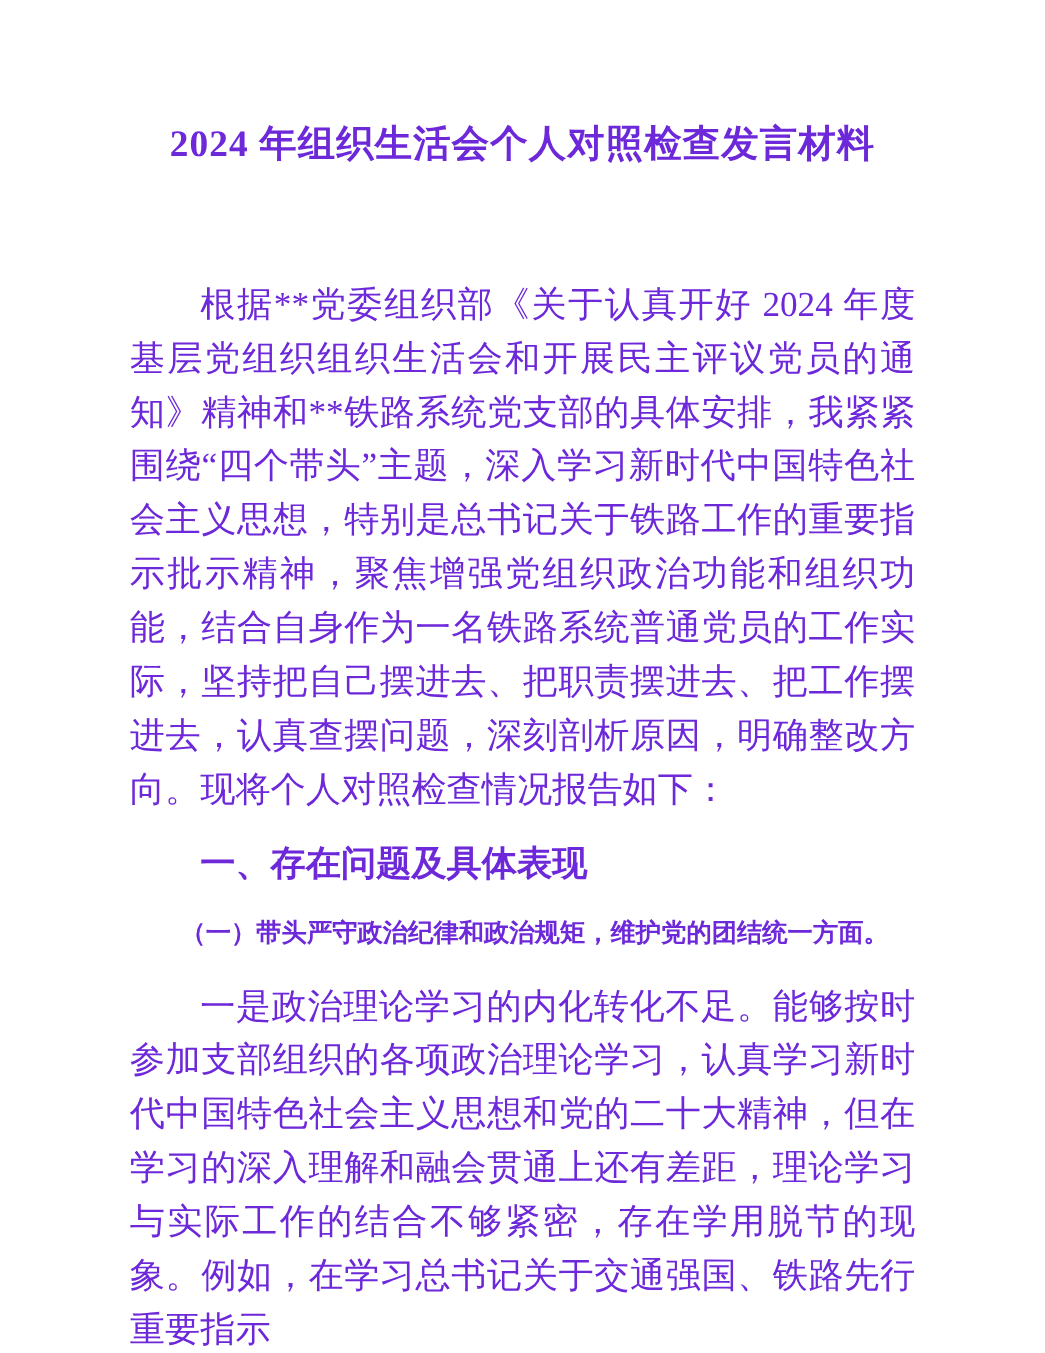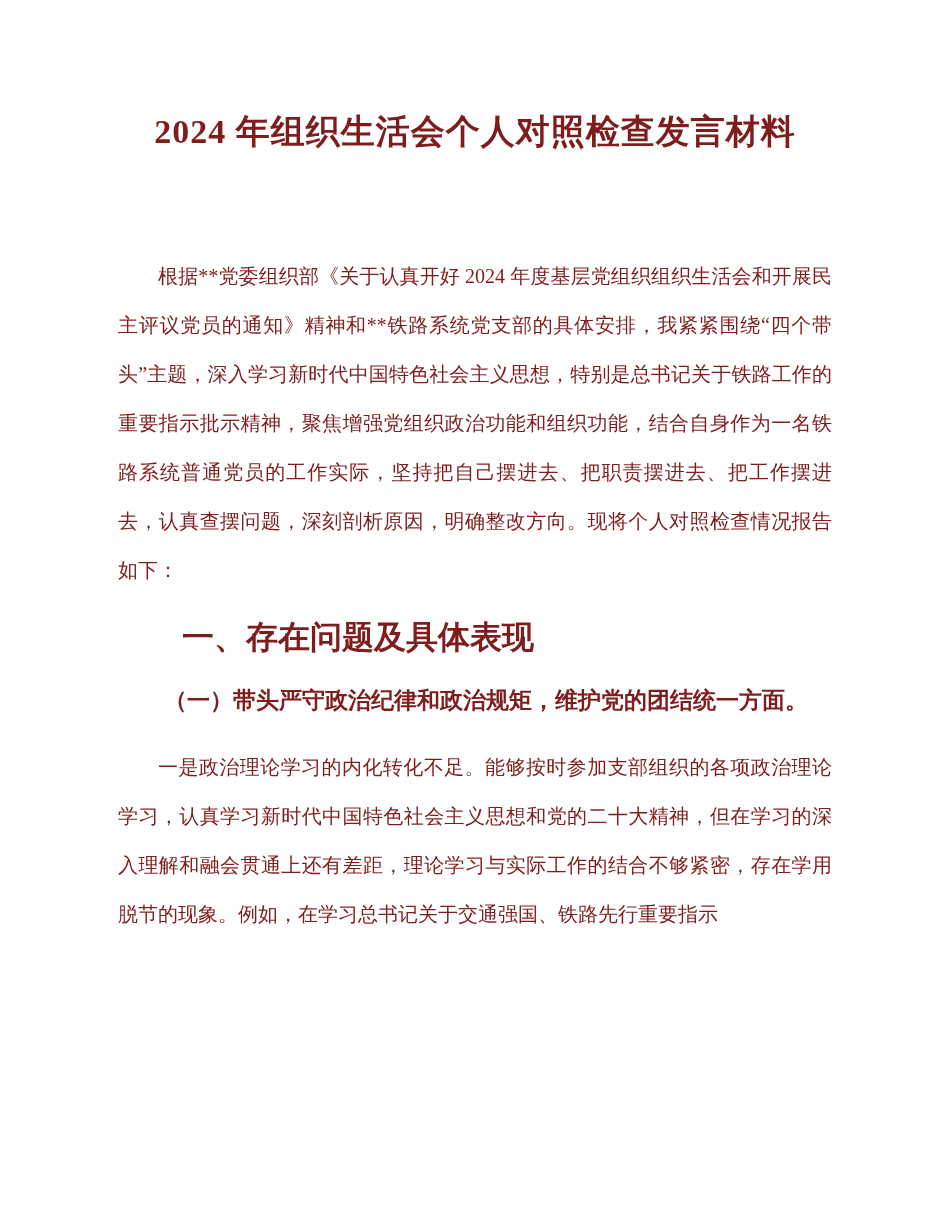--- a/index.html
+++ b/index.html
@@ -10,33 +10,33 @@
   .page {
     position: relative;
     width: 950px;
     height: 1230px;
     margin: 0 auto;
     background: #ffffff;
     overflow: hidden;
     box-sizing: border-box;
     padding: 108px 118px 0 118px;
     font-family: "Liberation Serif", "DejaVu Serif", serif;
-    color: #7f1d1d;
+    color: #6d28d9;
   }
   .doc-title {
     font-size: 34px;
     font-weight: bold;
     text-align: center;
     line-height: 1.4;
     margin: 0 0 96px 0;
     letter-spacing: 1px;
     font-family: "Liberation Serif", "DejaVu Serif", serif;
   }
   .para {
-    font-size: 20px;
+    font-size: 32px;
     line-height: 49px;
     text-align: justify;
     text-indent: 2em;
     margin: 0 0 14px 0;
     word-break: break-all;
   }
   .heading-1 {
     font-size: 32px;
     line-height: 49px;
     font-weight: bold;

